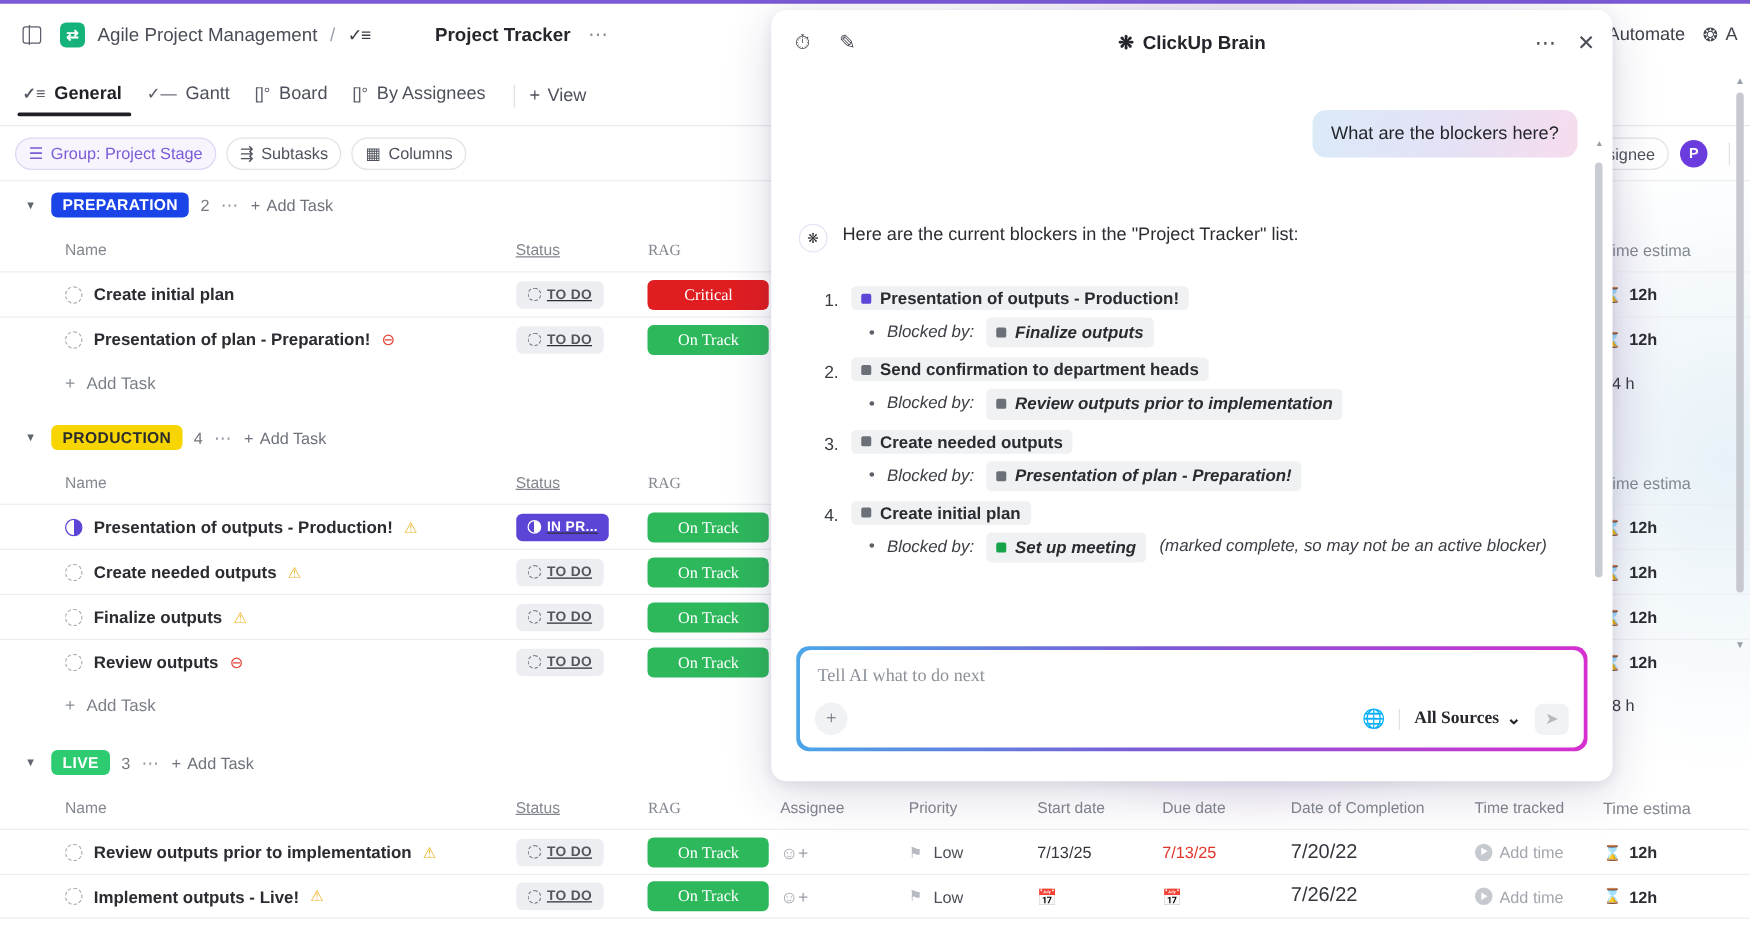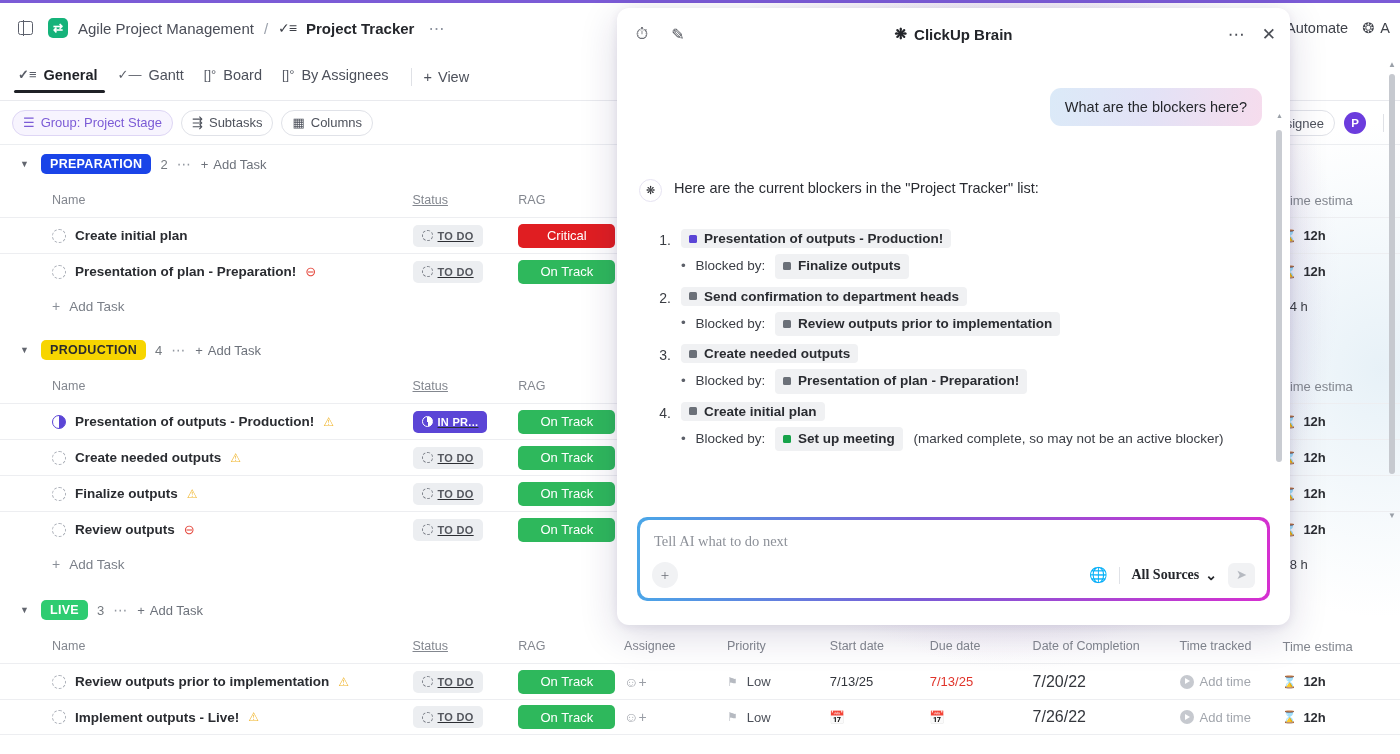--- a/index.html
+++ b/index.html
@@ -46,21 +46,21 @@
   .sb-ico:after { content:""; position:absolute; left:4px; top:-1.6px; bottom:-1.6px; width:1.6px; background:#5b5f6b; }
 
   .list-logo {
     width: 20px; height: 20px; border-radius: 5px; background: #15b37a;
     display: flex; align-items: center; justify-content: center;
     color: #fff; font-size: 12px; font-weight: 700;
   }
   .crumb-space { font-size: 15px; color: #4a4d57; cursor:pointer; }
   .crumb-sep { font-size: 15px; color: #9aa0ab; }
   .crumb-listicon { font-size: 14px; color:#3c3f47; letter-spacing:-1px; }
-  .crumb-cur { font-size: 15px; font-weight: 700; color: #25272c; cursor:pointer; }
+  .crumb-cur { font-size: 15px; font-weight: 700; color: #25272c; cursor:pointer;margin-left:42px; }
   .crumb-dots { font-size: 16px; color: #8d939e; letter-spacing:1px; cursor:pointer; padding:0 4px;}
 
   .top-right {
     position:absolute; right: 0; top: 3px; height: 50px; display:flex; align-items:center; gap:14px;
     padding-right: 10px; font-size: 14.5px; color:#3f424a;
   }
   .tr-item { display:flex; align-items:center; gap:6px; cursor:pointer; }
 
   
   .viewbar {
@@ -136,21 +136,21 @@
   .c-status { width:108px; display:flex; align-items:center;text-decoration:underline; }
   .st-badge {
     display:flex; align-items:center; gap:5px; height:22px; padding:0 9px; border-radius:5px;
     font-size:11px; font-weight:700; letter-spacing:.3px;
   }
   .st-todo { background:#eceef1; color:#53565d; }
   .st-prog { background:#5b45d6; color:#fff; }
   .st-circ { width:11px; height:11px; border-radius:50%; border:1.5px dashed #7e828b; flex:none; }
   .st-prog .st-circ { border:1.5px solid #fff; background: conic-gradient(#fff 0 50%, transparent 50% 100%); }
 
-  .c-rag { width:108px; display:flex; align-items:center; }
+  .c-rag { width:108px; display:flex; align-items:center;font-family:Liberation Serif, serif; }
   .rag {
     width:97px; height:24px; border-radius:5px; color:#fff; font-size:13px;
     display:flex; align-items:center; justify-content:center;
   }
   .rag-crit { background:#e01e22; }
   .rag-ok   { background:#2eb85c; }
 
   .c-assignee { width:105px; display:flex; align-items:center; color:#9a9ea6; font-size:14px; }
   .c-priority { width:105px; display:flex; align-items:center; gap:9px; font-size:13px; color:#4b4f58; }
   .flag { color:#b6bac1; font-size:12px; }
@@ -207,21 +207,21 @@
   .ol { margin-top: 27px; padding-left: 14px; }
   .ol-item { display:flex; gap:10px; margin-bottom: 4px; }
   .ol-num { font-size:14px; color:#3a3d43; width: 18px; flex:none; text-align:right; padding-top:3px; }
   .ol-body { flex:1; }
   .tchip {
     display:inline-flex; align-items:center; gap:7px; background:#f0f1f3; border-radius:4px;
     padding: 2px 8px; font-size:13.5px; font-weight:700; color:#2a2c31; cursor:pointer;
     vertical-align: middle;
   }
   .sq { width:8px; height:8px; border-radius:1.5px; flex:none; }
-  .blocked { display:block; margin-top: 6px; font-size:13.5px; color:#3b3e45; line-height:1.5; }
+  .blocked { display:block; margin-top: 6px; margin-left: 14px; font-size:13.5px; color:#3b3e45; line-height:1.5;font-style:italic; }
   .blocked .bdot { color:#5c6069; margin-right:6px; }
   .note { color:#3b3e45; font-weight:400; }
 
   .brain-scroll {
     position:absolute; right:6px; top:52px; width:9px; height:450px;
   }
   .bs-thumb { position:absolute; left:1px; top:18px; width:6px; height:332px; background:#c9ccd2; border-radius:3px; }
   .bs-arr { position:absolute; left:0; width:9px; text-align:center; font-size:7px; color:#9aa0a8; }
 
   

